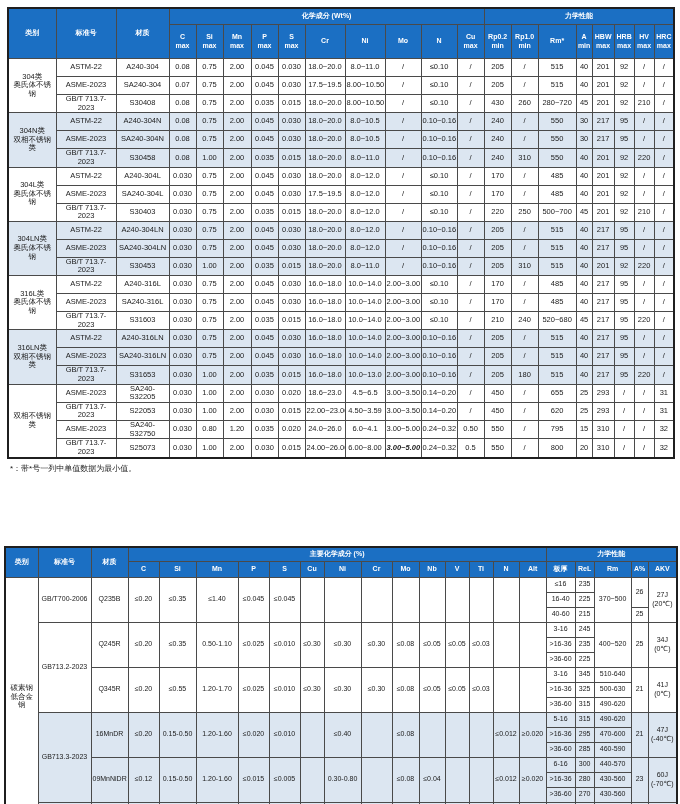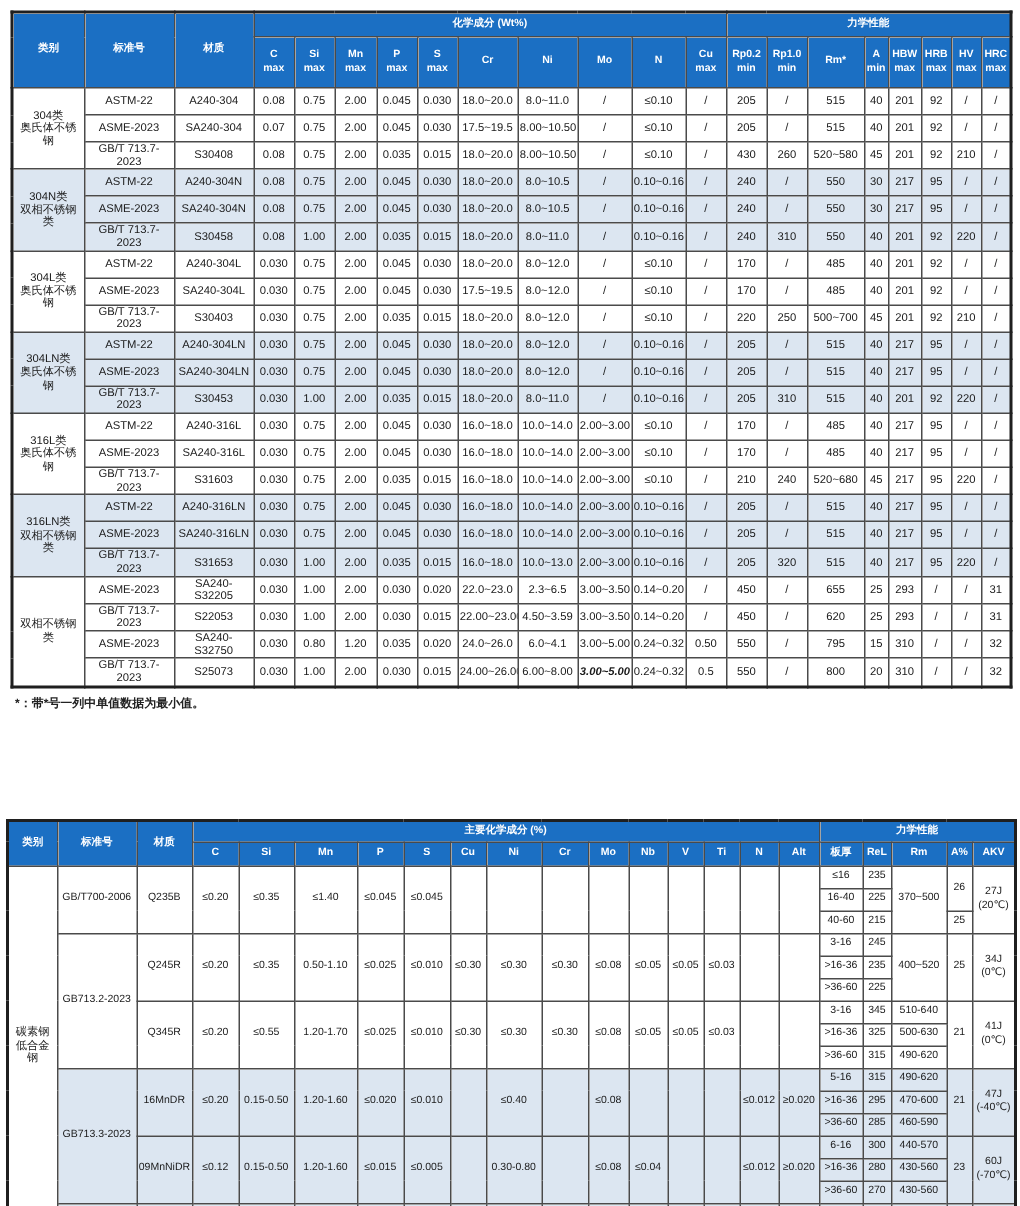--- a/index.html
+++ b/index.html
@@ -32,21 +32,21 @@
   table.t1 thead tr.hr1 td{height:15px;}
   table.t1 thead tr.hr2 td{height:33px;}
   table.t2 thead tr.hr1 td{height:13px;}
   table.t2 thead tr.hr2 td{height:15px;}
   .tbl tr.shaded td{background:var(--row-alt-bg,#dce6f1);}
   .tbl td.glabel{font-size:7.5px;}
   .pre{white-space:pre-line;}
   td.ital{font-style:italic;font-weight:bold;}
   .hs{display:block;font-weight:bold;}
   .footnote{
-    font-size:8px;color:#222;margin:4px 0 0 10px;font-weight:bold;
+    font-size:8px;color:#222;margin:4px 0 0 10px;
   }
 </style>
 </head>
 <body>
 
 <div class="page">
 
   <table class="tbl t1">
     <colgroup>
         <col style="width: 48px;">
@@ -204,21 +204,21 @@
           <td>2.00</td>
           <td>0.035</td>
           <td>0.015</td>
           <td>18.0~20.0</td>
           <td>8.00~10.50</td>
           <td>/</td>
           <td>≤0.10</td>
           <td>/</td>
           <td>430</td>
           <td>260</td>
-          <td>520~580</td>
+          <td>280~720</td>
           <td>45</td>
           <td>201</td>
           <td>92</td>
           <td>210</td>
           <td>/</td>
         </tr>
         <tr class="shaded">
           <td rowspan="3" class="glabel pre">304N类
 双相不锈钢类</td>
           <td>ASTM-22</td>
@@ -543,39 +543,39 @@
           <td>1.00</td>
           <td>2.00</td>
           <td>0.035</td>
           <td>0.015</td>
           <td>16.0~18.0</td>
           <td>10.0~13.0</td>
           <td>2.00~3.00</td>
           <td>0.10~0.16</td>
           <td>/</td>
           <td>205</td>
-          <td>320</td>
+          <td>180</td>
           <td>515</td>
           <td>40</td>
           <td>217</td>
           <td>95</td>
           <td>220</td>
           <td>/</td>
         </tr>
         <tr>
           <td rowspan="4" class="glabel pre">双相不锈钢类</td>
           <td>ASME-2023</td>
           <td>SA240-S32205</td>
           <td>0.030</td>
           <td>1.00</td>
           <td>2.00</td>
           <td>0.030</td>
           <td>0.020</td>
-          <td>22.0~23.0</td>
-          <td>2.3~6.5</td>
+          <td>18.6~23.0</td>
+          <td>4.5~6.5</td>
           <td>3.00~3.50</td>
           <td>0.14~0.20</td>
           <td>/</td>
           <td>450</td>
           <td>/</td>
           <td>655</td>
           <td>25</td>
           <td>293</td>
           <td>/</td>
           <td>/</td>

